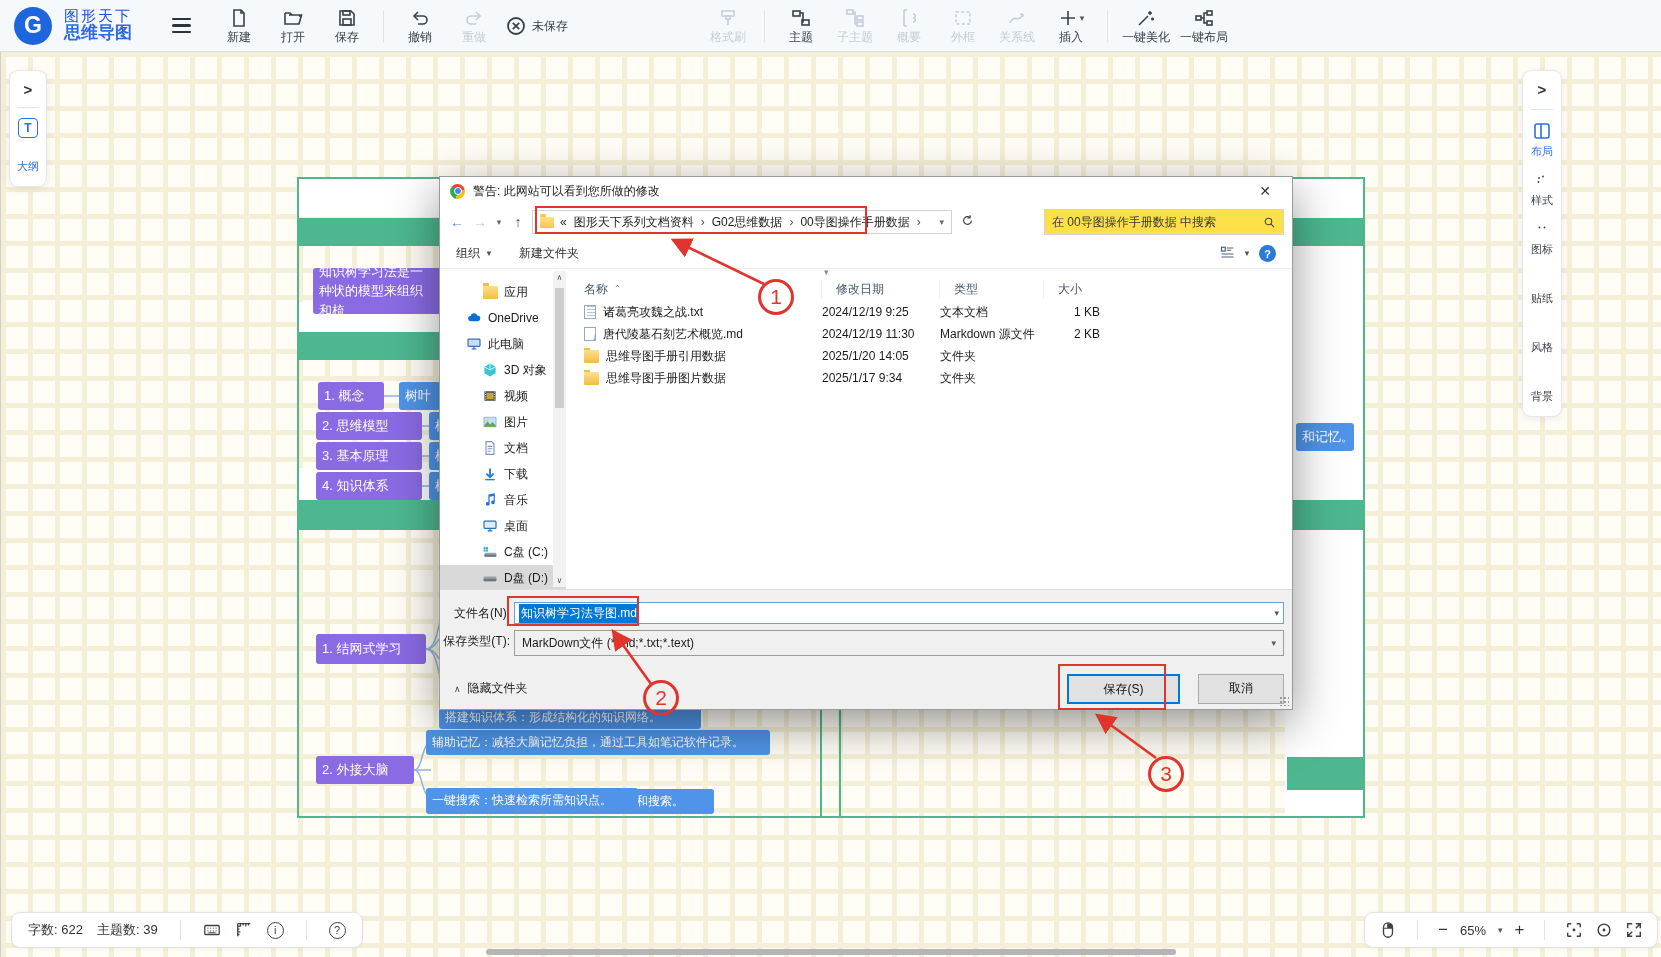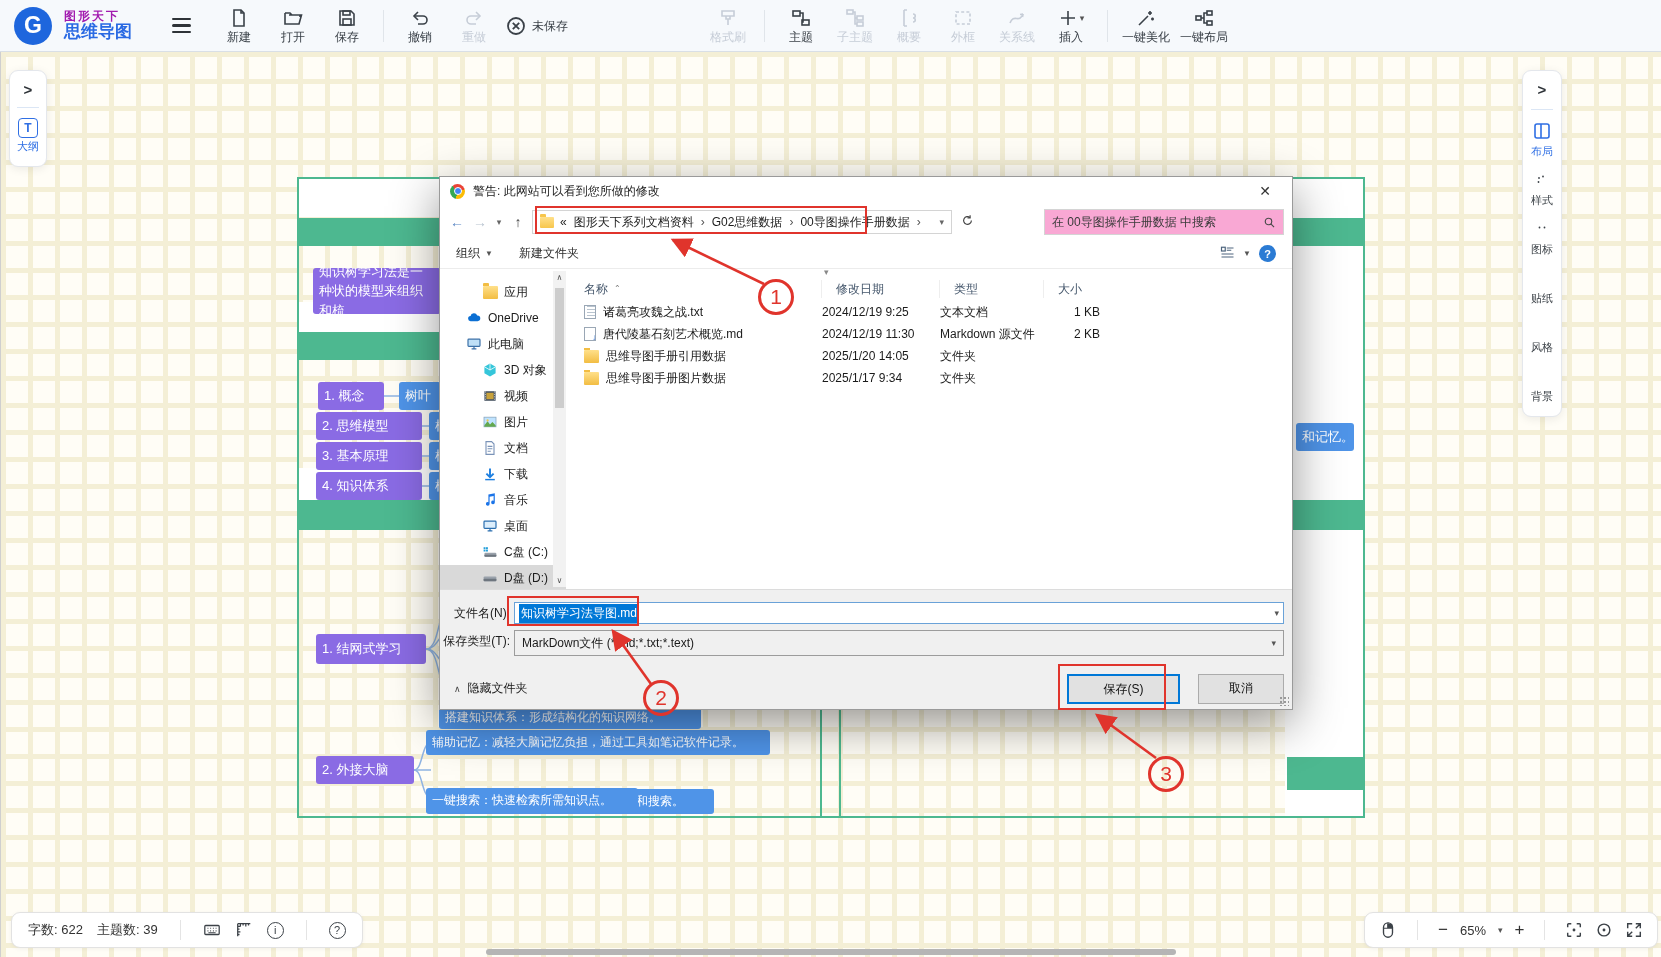--- a/index.html
+++ b/index.html
@@ -3,21 +3,21 @@
 <meta charset="utf-8">
 <style>
   *{box-sizing:border-box;margin:0;padding:0}
   html,body{width:1661px;height:957px}
   body{position:relative;font-family:"Liberation Sans","DejaVu Sans",sans-serif;background:#fff;overflow:hidden;color:#222}
 
   
   .topbar{position:absolute;top:0;left:0;right:0;height:52px;background:#f6f9fc;border-bottom:1px solid #d9dfe6;display:flex;align-items:center;padding:0 14px;gap:12px;z-index:50}
   .logo{width:38px;height:38px;border-radius:50%;background:#1e66dd;color:#fff;display:flex;align-items:center;justify-content:center;font-weight:bold;font-size:23px;flex:0 0 auto}
   .brand{line-height:1.1;margin-right:14px}
-  .brand .t1{font-size:12px;color:#a21caf;font-weight:700;letter-spacing:2px}
+  .brand .t1{font-size:15px;color:#1d4ed8;font-weight:400;letter-spacing:2px}
   .brand .t2{font-size:17px;font-weight:800;color:#2a6ae3}
   .burger{display:flex;flex-direction:column;gap:4px;margin:0 14px;cursor:pointer}
   .burger span{display:block;width:19px;height:2.4px;background:#2e3338;border-radius:2px}
   .tbtn{display:flex;flex-direction:column;align-items:center;justify-content:center;gap:3px;min-width:44px;color:#3a4148;font-size:12px;cursor:pointer;line-height:1}
   .tbtn svg{width:20px;height:20px;stroke:currentColor}
   .tbtn.disabled{color:#c6cdd7}
   .tbtn.row{flex-direction:row;gap:6px}
   .tbtn .chev{font-size:9px;color:#555;margin-left:2px}
   .vsep{width:1px;height:32px;background:#e0e5ea;margin:0 4px}
   .tgap{width:118px}
@@ -40,21 +40,21 @@
   
   .lpanel,.rpanel{position:absolute;background:#fff;border:1px solid #e4e7ec;border-radius:9px;box-shadow:0 2px 10px rgba(0,0,0,.08);z-index:30;display:flex;flex-direction:column;align-items:center}
   .lpanel{left:8px;top:18px;width:38px;padding:10px 0 12px}
   .rpanel{left:1521px;top:18px;width:40px;padding:10px 0 12px;gap:11px}
   .pchev{font-size:15px;font-weight:700;color:#2e3338;cursor:pointer}
   .phr{width:22px;height:1px;background:#dbe6f5;margin:9px 0 10px}
   .pitem{display:flex;flex-direction:column;align-items:center;gap:3px;font-size:11px;color:#3c4248;cursor:pointer}
   .pitem svg{width:20px;height:20px}
   .pitem.active{color:#2f6fe4}
   .t-ic{width:20px;height:20px;border:1.7px solid #2f6fe4;border-radius:4px;color:#2f6fe4;font-weight:700;display:flex;align-items:center;justify-content:center;font-size:12px}
-  .lp-label{font-size:11px;color:#2f6fe4;margin-top:1px}
+  .lp-label{font-size:11px;color:#2f6fe4;margin-top:21px}
 
   
   .sbar{position:absolute;height:36px;background:#fff;border:1px solid #e2e2e2;border-radius:9px;display:flex;align-items:center;z-index:30;box-shadow:0 1px 4px rgba(0,0,0,.05);font-size:13px;color:#333}
   .sbar .ssep{width:1px;height:20px;background:#e4e4e4;margin:0 8px}
   .sbar svg{width:18px;height:18px;stroke:#3c4248}
   .sbar-left{left:10px;top:860px;padding:0 16px;gap:14px}
   .sbar-right{left:1363px;top:860px;padding:0 14px;gap:12px}
   .circ{width:17px;height:17px;border:1.4px solid #3c4248;border-radius:50%;display:inline-flex;align-items:center;justify-content:center;font-size:11px;color:#3c4248}
   .zoomtxt{font-size:13px;color:#333}
   .minus,.plus{font-size:17px;color:#333;cursor:pointer}
@@ -72,21 +72,21 @@
   .nav-ic.up{color:#444}
   .nav-ic.small{font-size:9px;width:10px;color:#666}
   .addr{width:420px;height:24px;border:1px solid #d4d4d4;display:flex;align-items:center;padding:0 7px;gap:6px;background:#fff}
   .mini-folder{width:14px;height:11px;background:linear-gradient(#ffe08a,#f7c64c);border-radius:1px;position:relative;flex:0 0 auto}
   .mini-folder::before{content:"";position:absolute;top:-3px;left:0;width:6px;height:3px;background:#f7c64c;border-radius:1px 1px 0 0}
   .crumbs{display:flex;align-items:center;gap:7px;color:#1c1c1c;white-space:nowrap}
   .crumb-sep{color:#555;font-size:12px}
   .addr-chev{margin-left:auto;font-size:9px;color:#666}
   .refresh{width:20px;text-align:center;cursor:pointer}
   .refresh svg{width:13px;height:13px;stroke:#444}
-  .searchbox{margin-left:auto;width:240px;height:24px;border:1px solid #d4d4d4;display:flex;align-items:center;padding:12px 7px;gap:5px;color:#3a3a3a;background:#f9a8d4}
+  .searchbox{margin-left:auto;width:240px;height:24px;border:1px solid #d4d4d4;display:flex;align-items:center;padding:12px 7px;gap:5px;color:#3a3a3a;background:#fde047}
   .searchbox .ph{flex:1;white-space:nowrap;overflow:hidden}
   .searchbox svg{width:13px;height:13px;stroke:#4a4a4a;flex:0 0 auto}
   .dlg-tools{height:30px;display:flex;align-items:center;padding:0 16px;border-bottom:1px solid #ececec;gap:26px;color:#2b2b2b}
   .organize{display:flex;align-items:center;gap:5px;cursor:pointer}
   .organize .chev,.view-chev{font-size:8px;color:#555}
   .tools-right{margin-left:auto;display:flex;align-items:center;gap:8px}
   .listview svg{width:15px;height:15px;stroke:#4e657e}
   .helpq{width:17px;height:17px;border-radius:50%;background:#2b7bd4;color:#fff;font-size:11px;font-weight:700;display:flex;align-items:center;justify-content:center}
   .dlg-body{position:absolute;top:92px;left:0;right:0;height:320px;display:flex}
   .pane{width:126px;position:relative;padding-top:10px;flex:0 0 auto}

